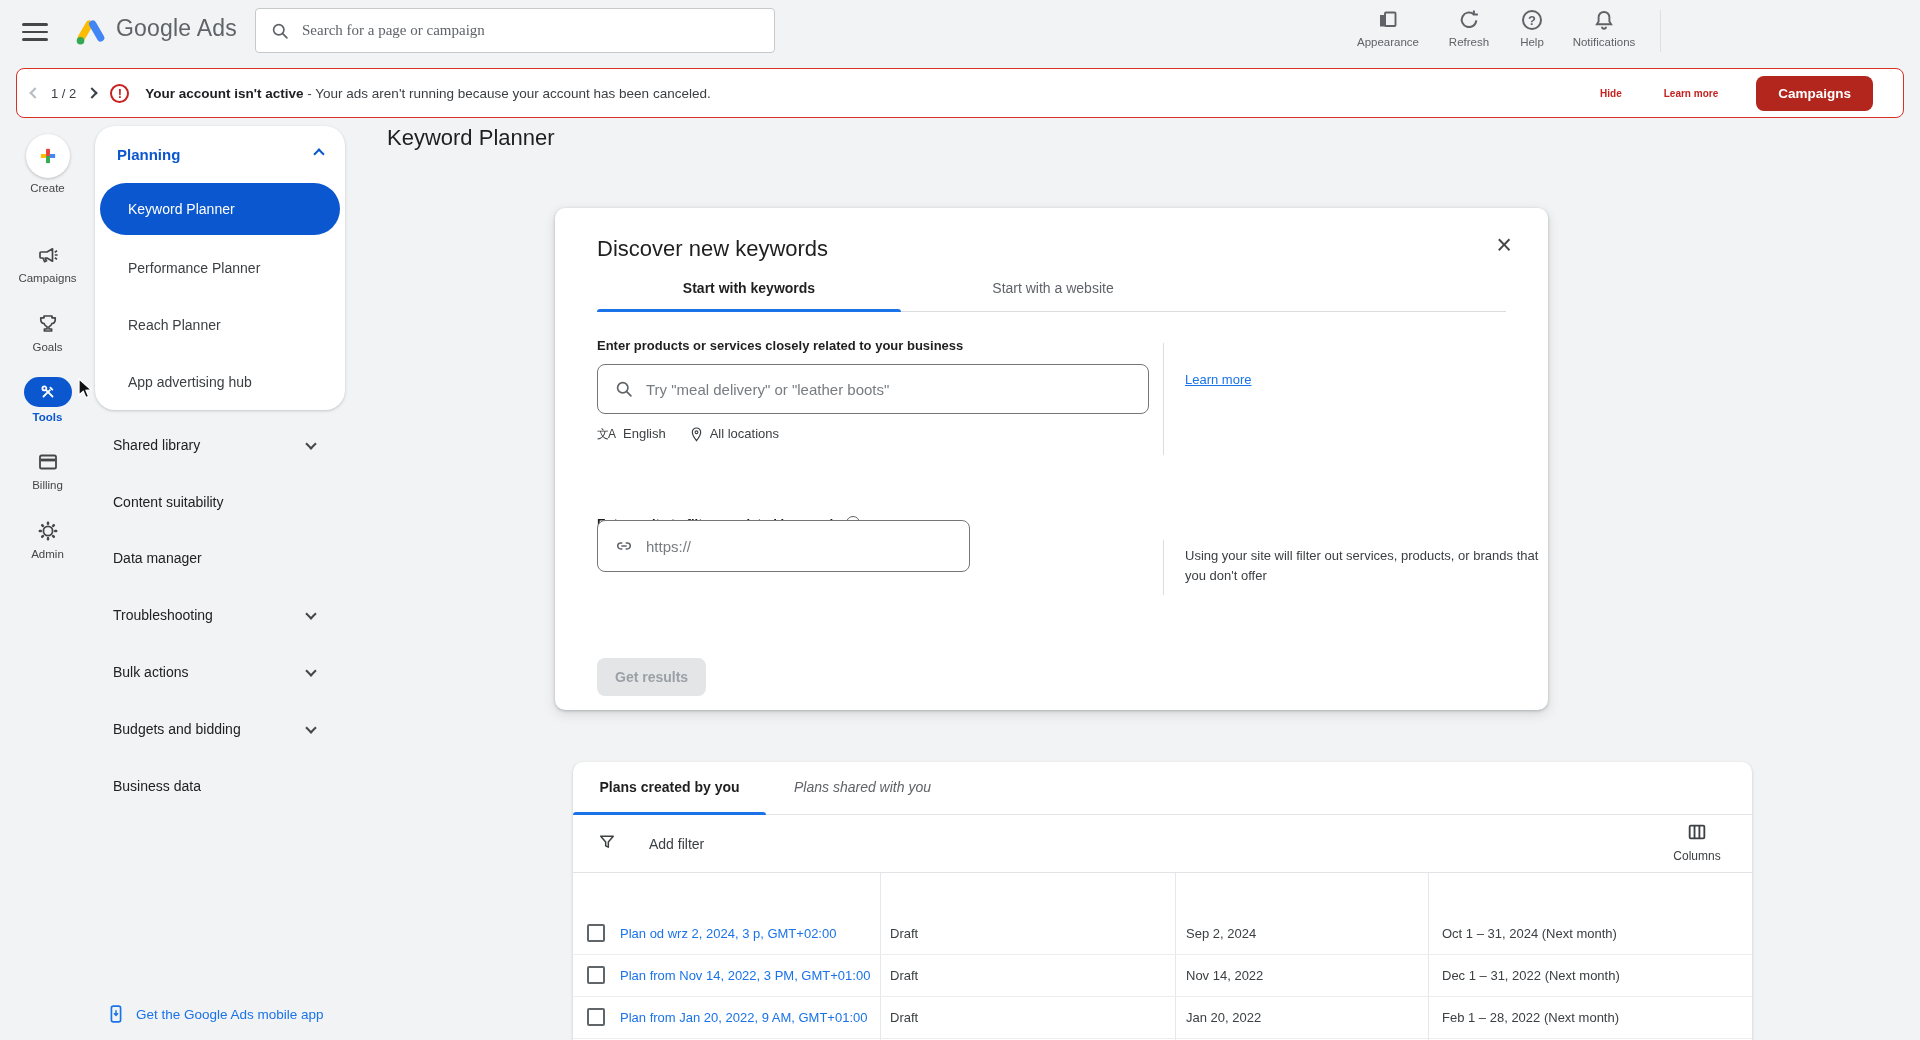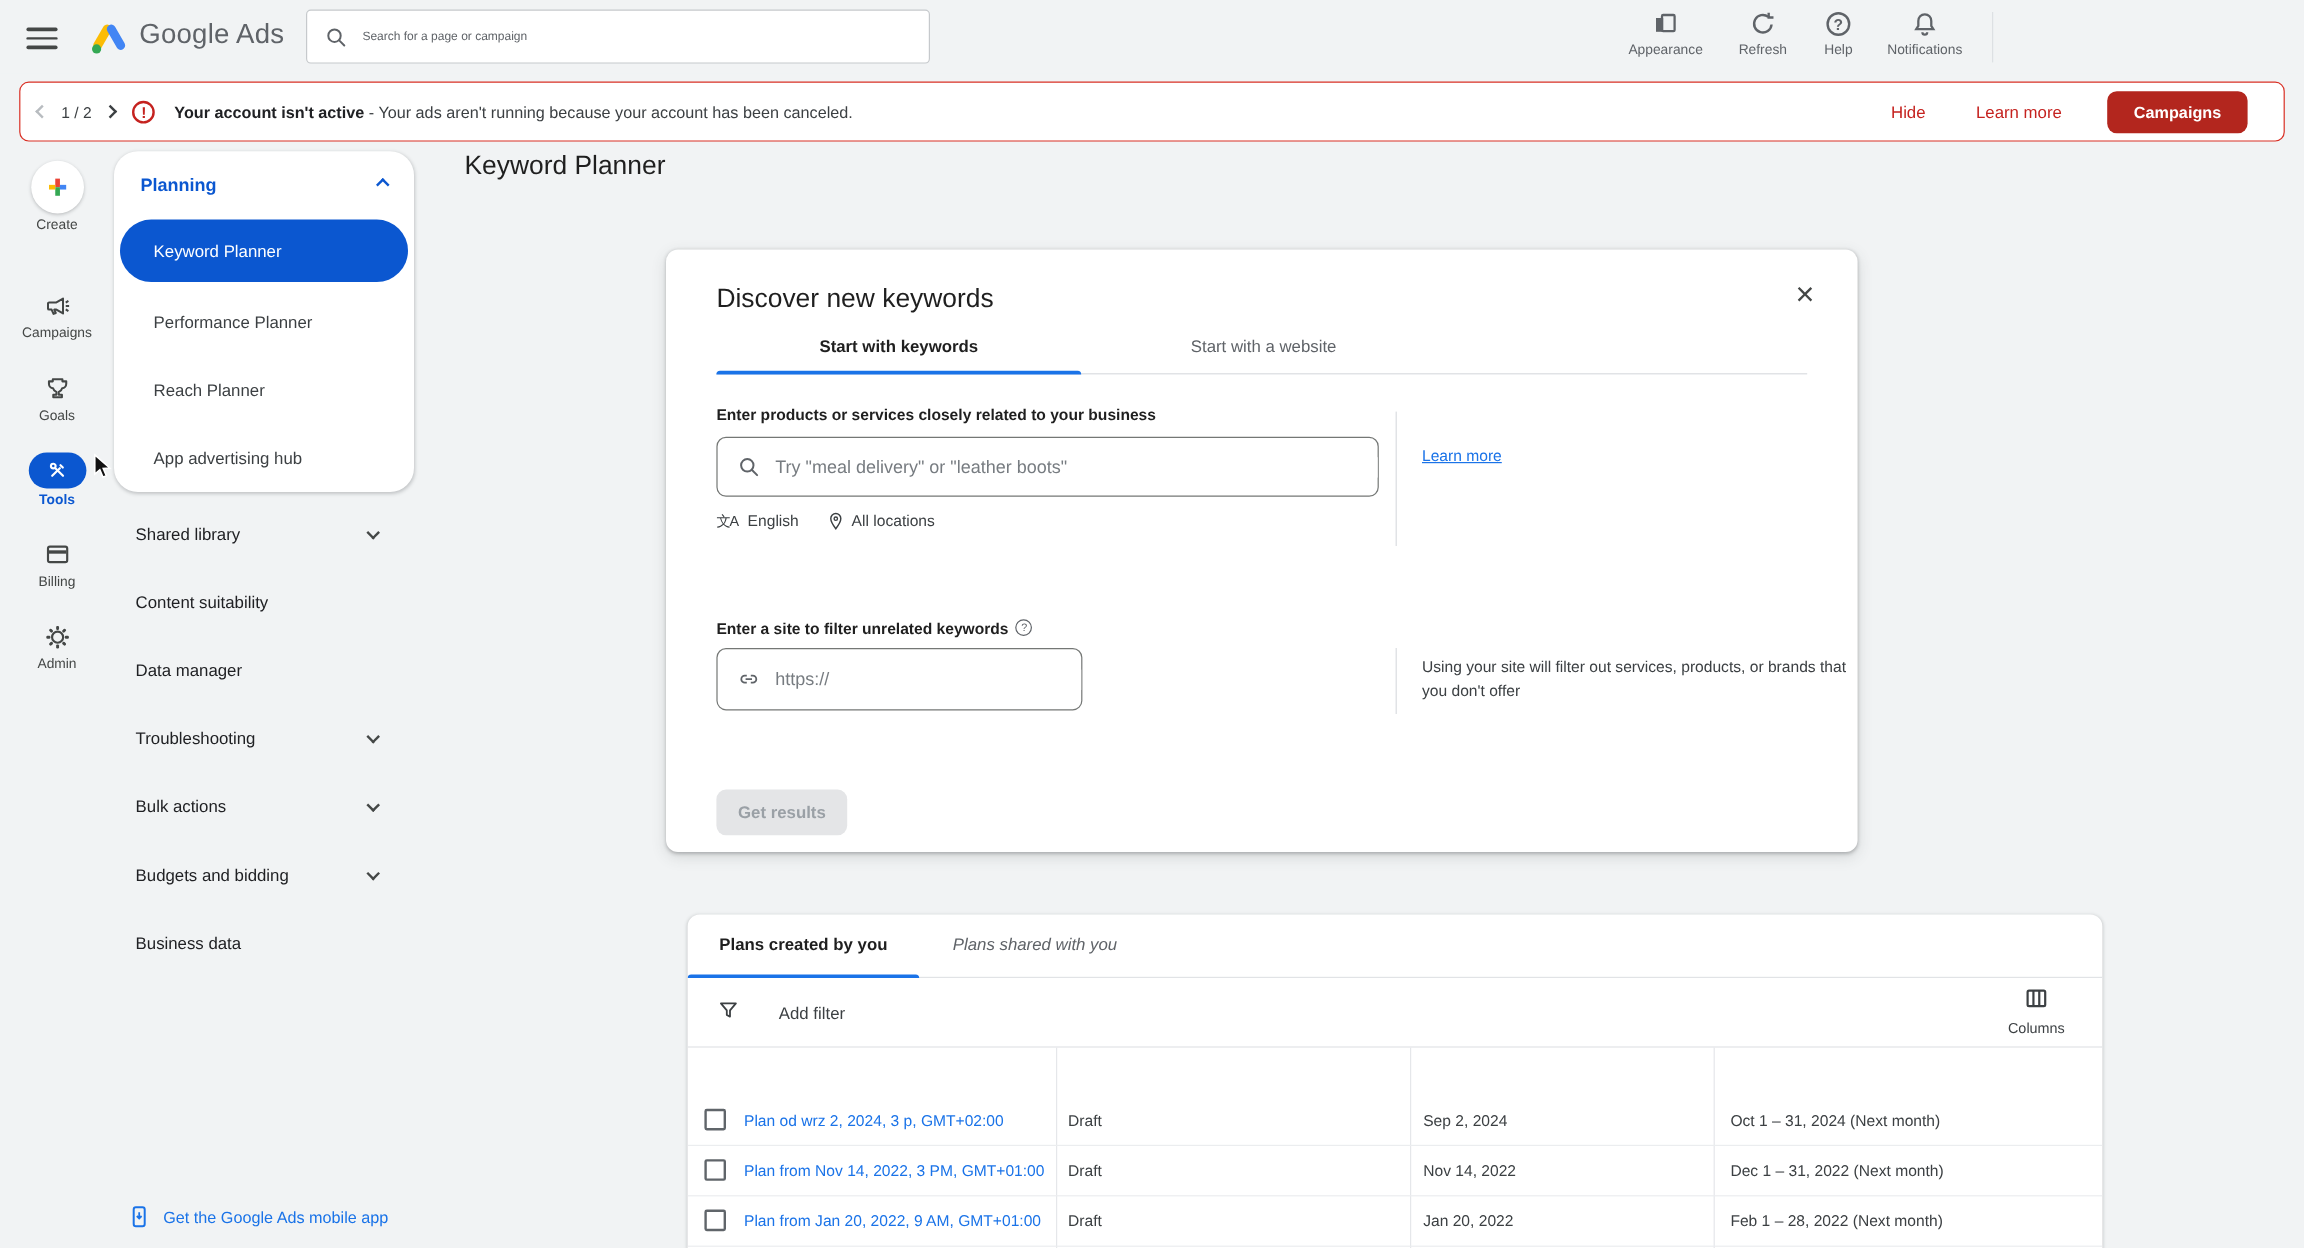--- a/index.html
+++ b/index.html
@@ -7,22 +7,22 @@
     font-family:"Liberation Sans","DejaVu Sans",sans-serif; background:#f1f3f4; color:#202124; }
 
   
   #topbar { position:absolute; left:0; top:0; width:1920px; height:61px; background:#f1f3f4; }
   .menu-btn { position:absolute; left:22px; top:18px; width:26px; height:24px; cursor:pointer; }
   .menu-btn span { display:block; height:2.5px; background:#444746; margin:5px 0; border-radius:2px; }
   .logo-mark { position:absolute; left:74px; top:14px; }
   .logo-text { position:absolute; left:116px; top:15px; font-size:23px; color:#5f6368; letter-spacing:.2px; }
   .search-box { position:absolute; left:255px; top:8px; width:520px; height:45px; background:#fff;
     border:1px solid #c6c9cc; border-radius:4px; display:flex; align-items:center; padding-left:14px; }
-  .search-box input { border:none; outline:none; flex:1; font-size:10px; color:#202124; margin-left:12px;
-    font-family:Liberation Sans, sans-serif; background:transparent; }
+  .search-box input { border:none; outline:none; flex:1; font-size:15px; color:#202124; margin-left:12px;
+    font-family:Liberation Serif, serif; background:transparent; }
   .search-box input::placeholder { color:#5f6368; }
   .tb-action { position:absolute; top:7px; width:84px; text-align:center; cursor:pointer; color:#3c4043; }
   .tb-action .ic { height:26px; display:flex; align-items:center; justify-content:center; }
   .tb-action .lbl { font-size:11.5px; color:#5f6368; margin-top:3px; }
   .tb-divider { position:absolute; left:1660px; top:10px; width:1px; height:42px; background:#dde0e3; }
   .help-circle { width:20px; height:20px; border:2px solid #5f6368; border-radius:50%;
     font-size:13px; font-weight:bold; color:#5f6368; display:flex; align-items:center; justify-content:center; }
 
   
   #banner { position:absolute; left:16px; top:68px; width:1888px; height:50px; background:#fff;
@@ -31,21 +31,21 @@
   .chev.left  { transform:rotate(135deg);  color:#b8bcc0; }
   .chev.right { transform:rotate(-45deg); color:#3c4043; }
   .chev.down  { transform:rotate(45deg);  color:#444746; }
   .chev.up    { transform:rotate(-135deg); color:#0b57d0; }
   #banner .pager { font-size:13px; color:#3c4043; margin:0 12px; }
   .alert-circ { width:19px; height:19px; border:2px solid #c5221f; border-radius:50%; color:#c5221f;
     font-size:13px; font-weight:bold; display:flex; align-items:center; justify-content:center; margin:0 16px 0 14px; }
   #banner .msg { font-size:13.5px; color:#3c4043; }
   #banner .msg b { color:#202124; font-weight:bold; }
   #banner .spacer { flex:1; }
-  .banner-link { font-size:14px; font-weight:normal; color:#c5221f; cursor:pointer; margin-left:42px; }
+  .banner-link { font-size:10px; font-weight:bold; color:#c5221f; cursor:pointer; margin-left:42px; }
   .reactivate { margin-left:38px; background:#b3261e; color:#fff; font-size:13.5px; font-weight:bold;
     border:none; border-radius:8px; padding:10px 22px; cursor:pointer; font-family:inherit; }
 
   
   .rail-item { position:absolute; left:0; width:95px; text-align:center; cursor:pointer; }
   .rail-item .lbl { font-size:11.5px; color:#444746; margin-top:4px; }
   .rail-item.active .lbl { color:#0b57d0; font-weight:bold; }
   .create-circle { width:44px; height:44px; background:#fff; border-radius:50%; margin:0 auto;
     box-shadow:0 1px 3px rgba(60,64,67,.3); display:flex; align-items:center; justify-content:center; }
   .tools-pill { width:48px; height:30px; background:#0b57d0; border-radius:15px; margin:0 auto;
@@ -346,21 +346,21 @@
   </div>
   <div class="vdiv" style="top:135px; height:112px"></div>
   <div class="tip" style="top:133px">
     <br>
     <span class="learn-link">Learn more</span>
   </div>
 
   <div class="m-label" style="top:308px">
     <span>Enter a site to filter unrelated keywords</span><span class="q-circ">?</span>
   </div>
-  <div class="m-input" style="top:332px; width:305px; height:52px">
+  <div class="m-input" style="top:312px; width:373px; height:52px">
     <svg width="20" height="20" viewBox="0 0 24 24">
       <g fill="none" stroke="#5f6368" stroke-width="1.8">
           <path d="M10 8.5 H8 a3.5 3.5 0 0 0 0 7 h2"></path>
           <path d="M14 8.5 h2 a3.5 3.5 0 0 1 0 7 h-2"></path>
           <path d="M8.8 12 h6.4"></path>
         </g>
     </svg>
     <input placeholder="https://" style="">
   </div>
   <div class="vdiv" style="top:332px; height:55px"></div>

